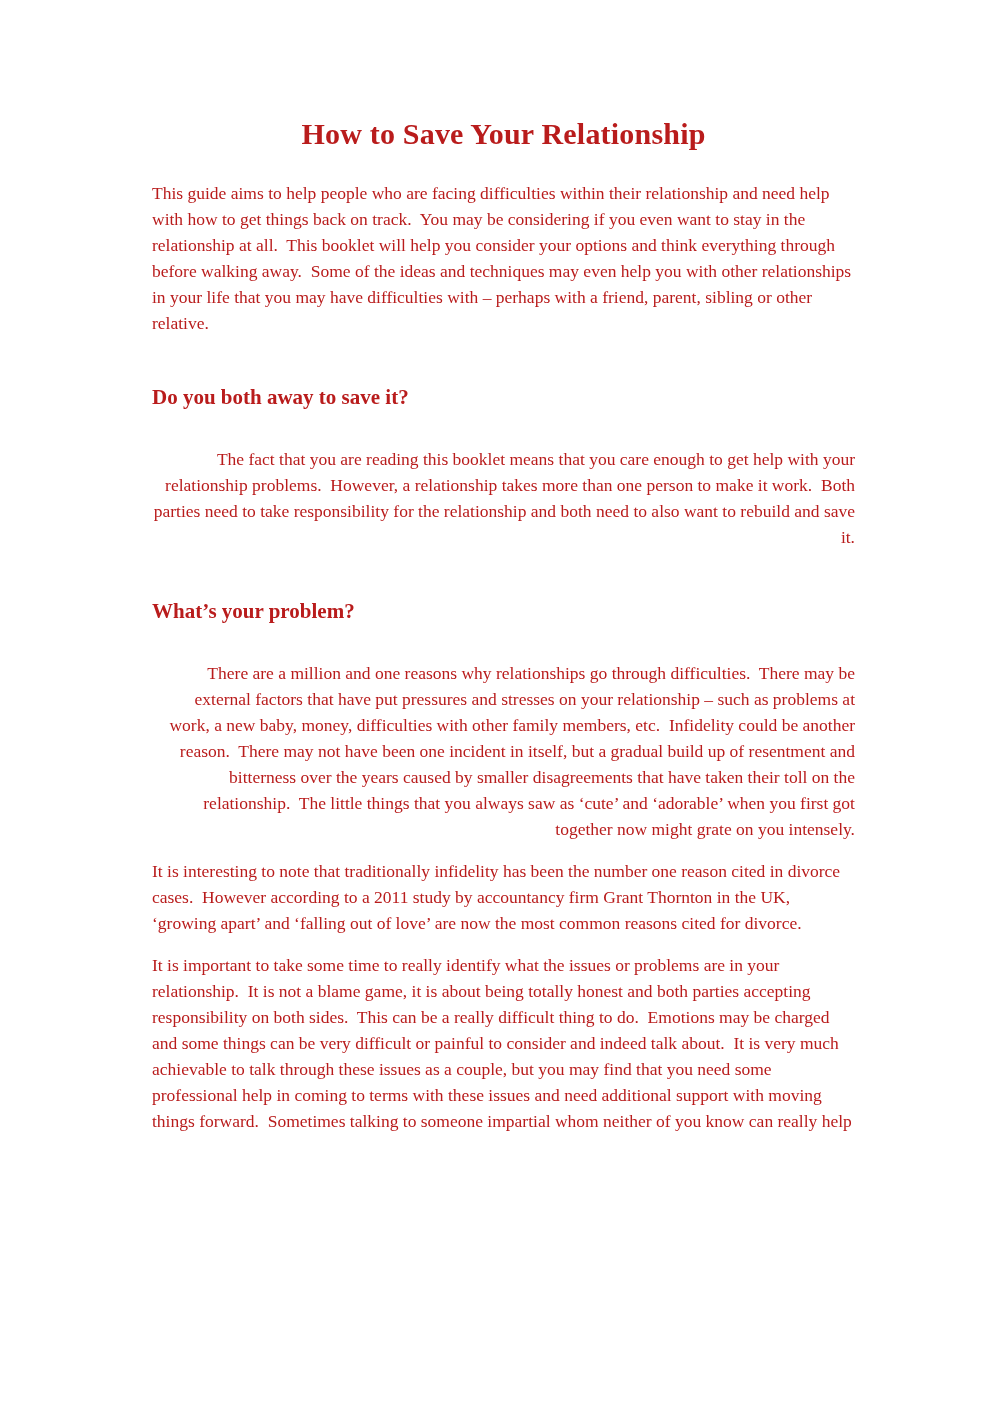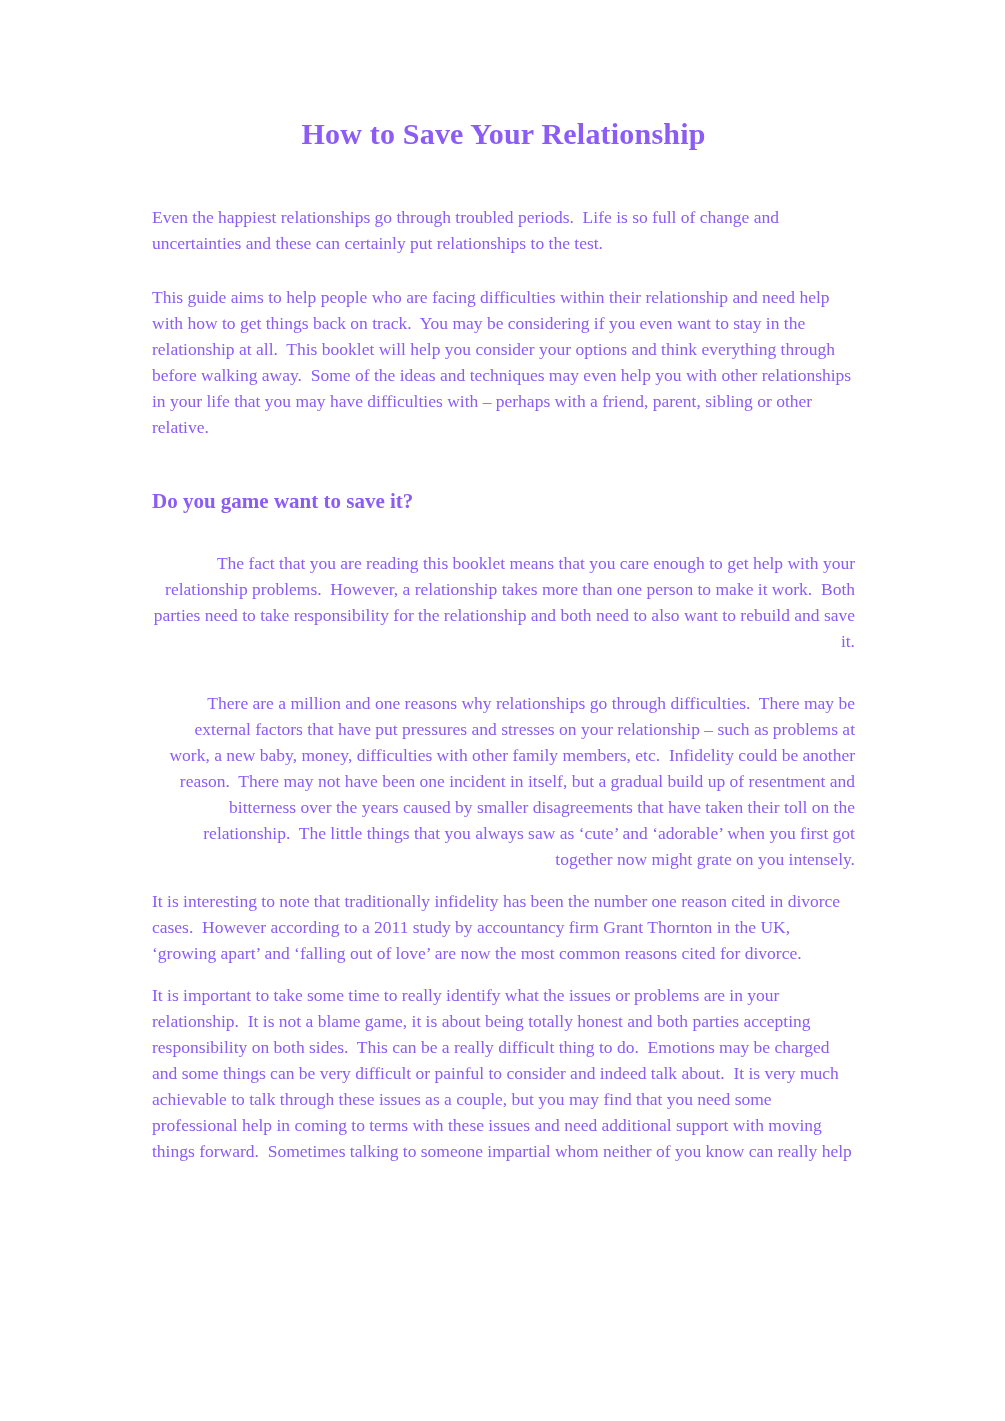--- a/index.html
+++ b/index.html
@@ -6,21 +6,21 @@
     margin: 0;
     padding: 0;
     background: #ffffff;
   }
   .doc-page {
     position: relative;
     width: 1005px;
     height: 1421px;
     margin: 0 auto;
     background: #ffffff;
-    color: #8b5cf6;
+    color: #b91c1c;
     font-family: "Liberation Serif", "DejaVu Serif", serif;
     overflow: hidden;
     box-sizing: border-box;
     padding: 116px 150px 0 152px;
   }
   .doc-title {
     font-size: 30px;
     font-weight: bold;
     text-align: center;
     margin: 0;
@@ -48,28 +48,28 @@
   .mt-after-head  { margin-top: 36px; text-align: right; }
   .mt-tight       { margin-top: 16px;  }
 </style>
 </head>
 <body>
 
 <div class="doc-page">
   <h1 class="doc-title">How to Save Your Relationship</h1>
 
   <div class="doc-body">
-    <p class="para mt-after-title">Even the happiest relationships go through troubled periods.  Life is so full of change and uncertainties and these can certainly put relationships to the test.</p>
 
     <p class="para mt-para">This guide aims to help people who are facing difficulties within their relationship and need help with how to get things back on track.  You may be considering if you even want to stay in the relationship at all.  This booklet will help you consider your options and think everything through before walking away.  Some of the ideas and techniques may even help you with other relationships in your life that you may have difficulties with – perhaps with a friend, parent, sibling or other relative.</p>
 
-    <h2 class="section-heading mt-heading">Do you game want to save it?</h2>
+    <h2 class="section-heading mt-heading">Do you both away to save it?</h2>
 
     <p class="para mt-after-head">The fact that you are reading this booklet means that you care enough to get help with your relationship problems.  However, a relationship takes more than one person to make it work.  Both parties need to take responsibility for the relationship and both need to also want to rebuild and save it.</p>
 
+    <h2 class="section-heading mt-heading">What’s your problem?</h2>
 
     <p class="para mt-after-head">There are a million and one reasons why relationships go through difficulties.  There may be external factors that have put pressures and stresses on your relationship – such as problems at work, a new baby, money, difficulties with other family members, etc.  Infidelity could be another reason.  There may not have been one incident in itself, but a gradual build up of resentment and bitterness over the years caused by smaller disagreements that have taken their toll on the relationship.  The little things that you always saw as ‘cute’ and ‘adorable’ when you first got together now might grate on you intensely.</p>
 
     <p class="para mt-tight">It is interesting to note that traditionally infidelity has been the number one reason cited in divorce cases.  However according to a 2011 study by accountancy firm Grant Thornton in the UK, ‘growing apart’ and ‘falling out of love’ are now the most common reasons cited for divorce.</p>
 
     <p class="para mt-tight">It is important to take some time to really identify what the issues or problems are in your relationship.  It is not a blame game, it is about being totally honest and both parties accepting responsibility on both sides.  This can be a really difficult thing to do.  Emotions may be charged and some things can be very difficult or painful to consider and indeed talk about.  It is very much achievable to talk through these issues as a couple, but you may find that you need some professional help in coming to terms with these issues and need additional support with moving things forward.  Sometimes talking to someone impartial whom neither of you know can really help</p>
   </div>
 </div>
 
 </body></html>

